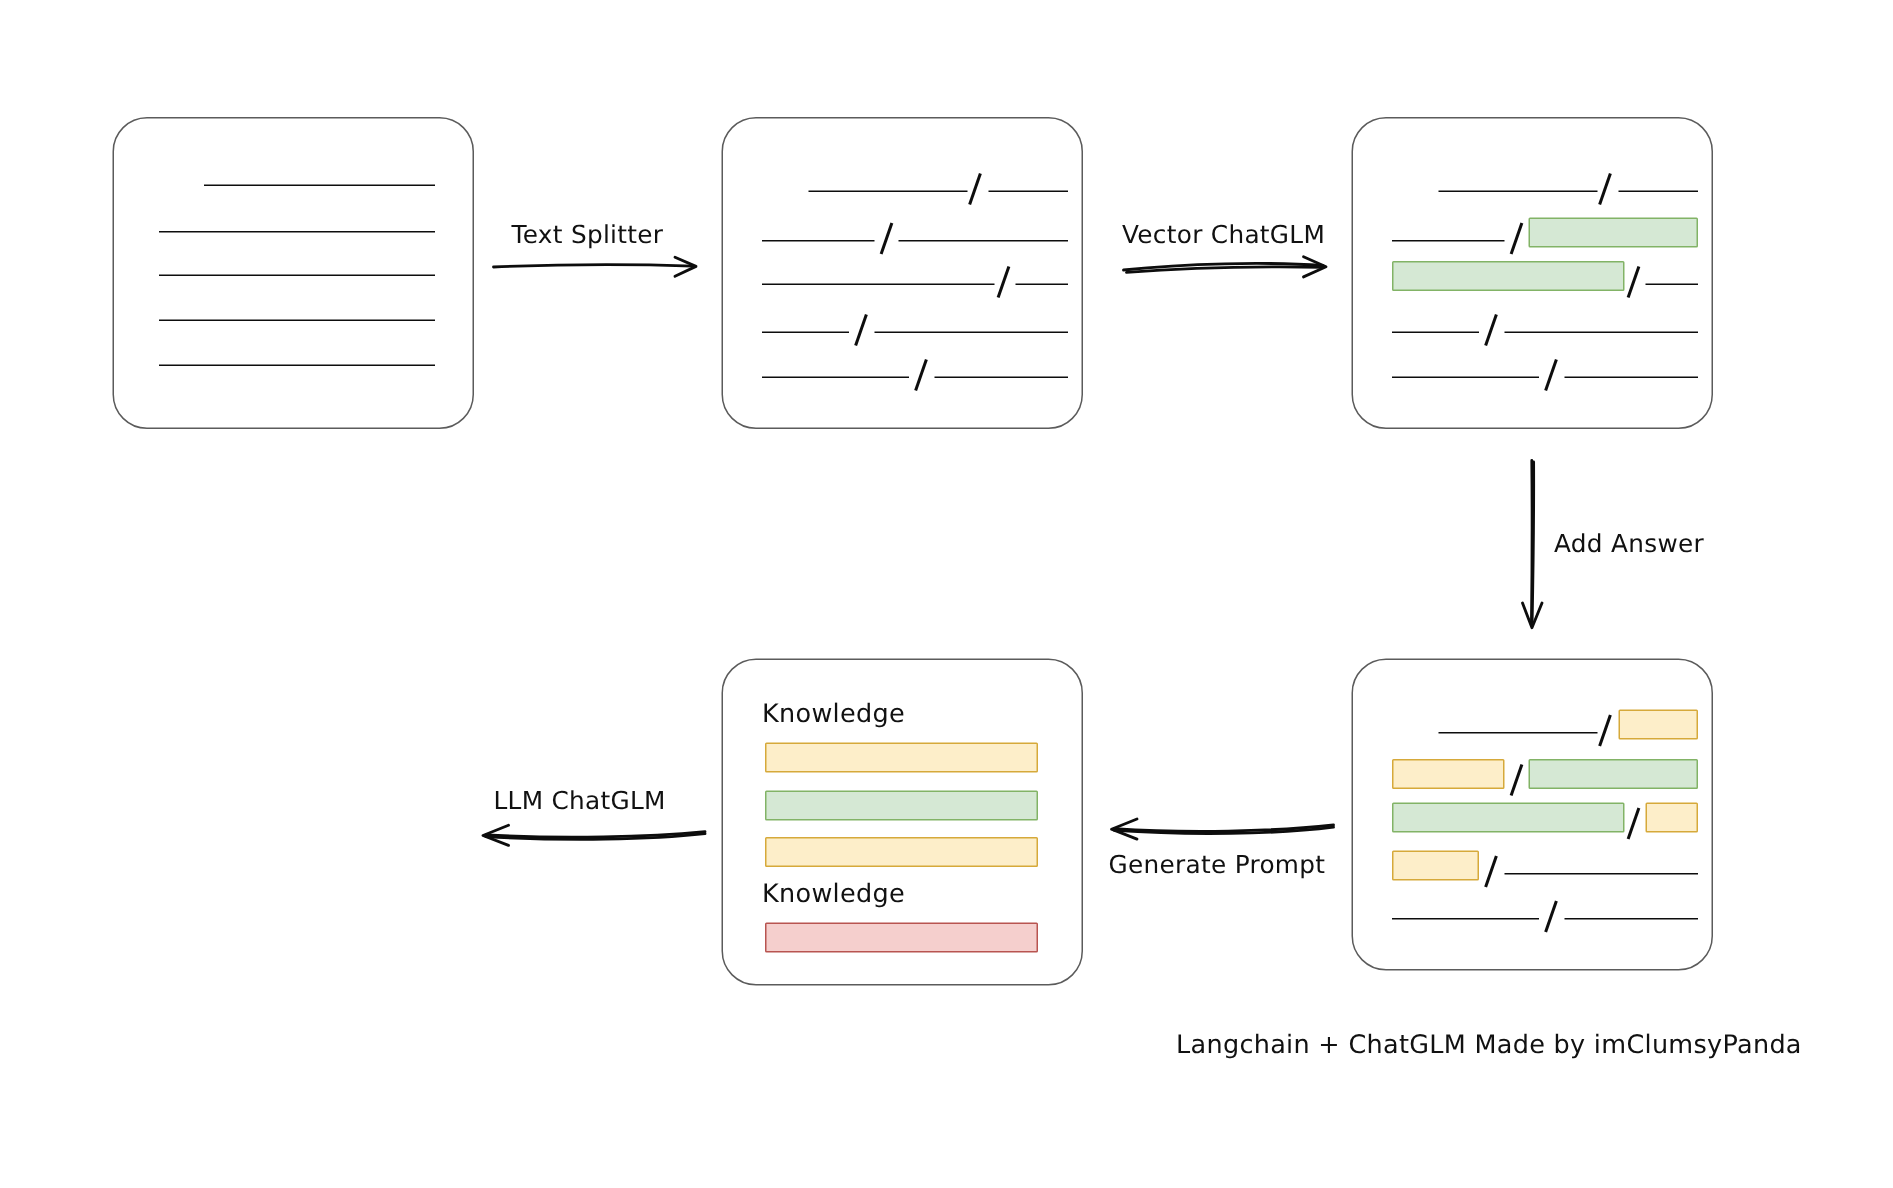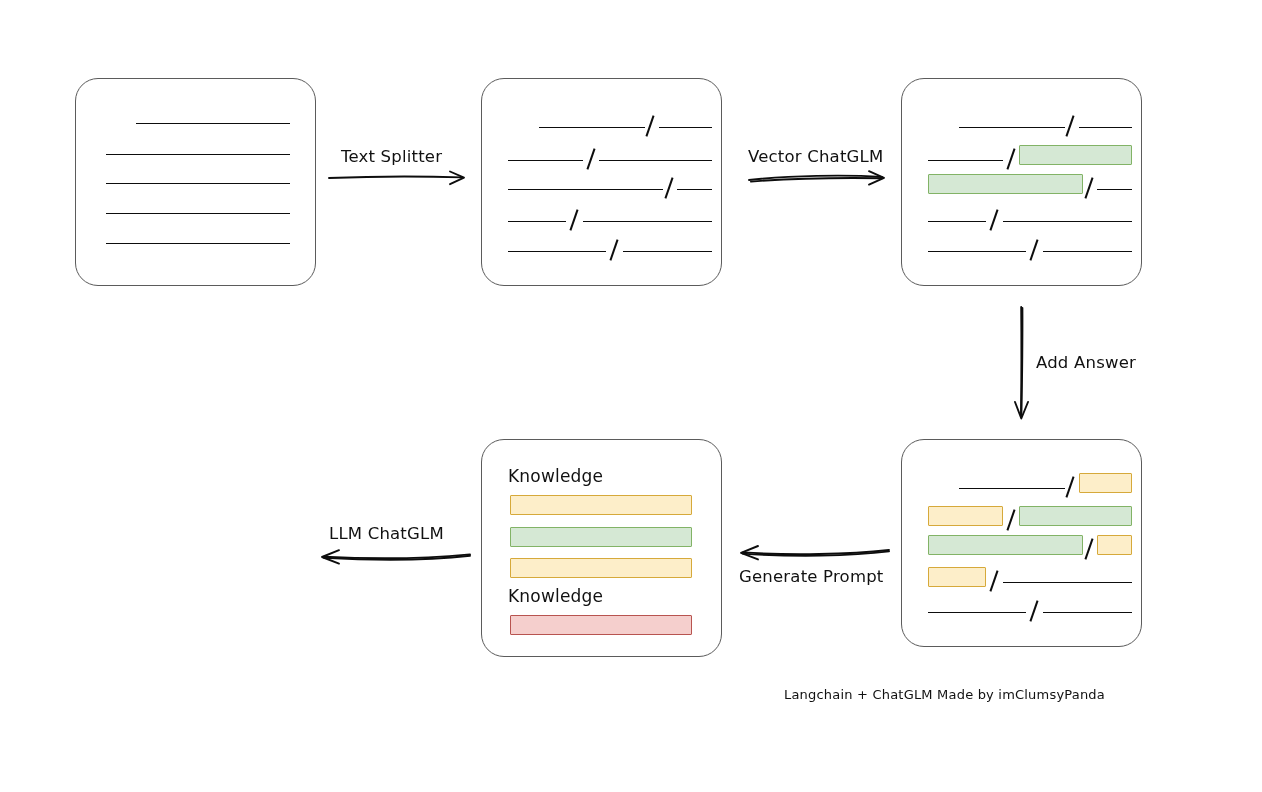--- a/index.html
+++ b/index.html
@@ -79,21 +79,21 @@
   .arrow-svg path {
     fill: none;
     stroke: #0d0d0d;
     stroke-width: 1.9;
     stroke-linecap: round;
     stroke-linejoin: round;
   }
   .footer-note {
     position: absolute;
     font-family: "DejaVu Sans", sans-serif;
-    font-size: 13px;
+    font-size: 17px;
     color: #111111;
     white-space: nowrap;
     letter-spacing: 0.2px;
   }
 </style>
 </head>
 <body>
 
 <div id="diagram-root">
 

